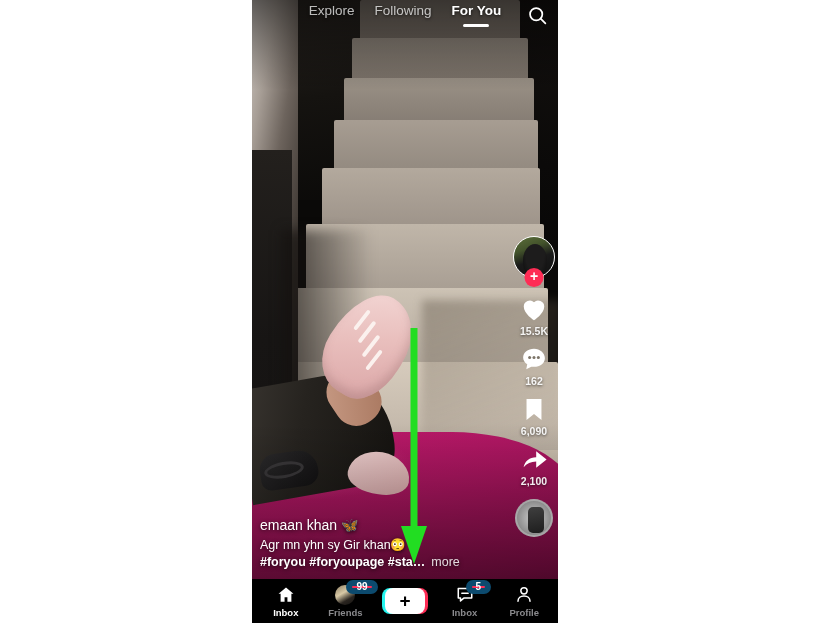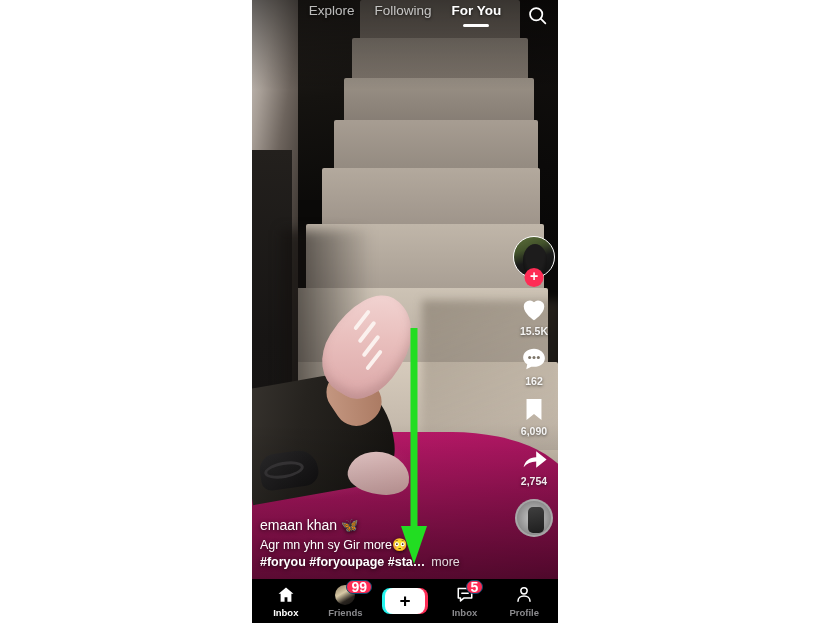--- a/index.html
+++ b/index.html
@@ -199,23 +199,23 @@
     display:flex; align-items:center; justify-content:space-around; z-index:30;
     padding:0 4px;
   }
   .nav-item { display:flex; flex-direction:column; align-items:center; gap:2px;
     width:56px; position:relative; }
   .nav-label { font-size:9.5px; color:#8a8a8d; font-weight:bold; }
   .nav-item.active .nav-label { color:#fff; }
   .nav-ico { height:20px; display:flex; align-items:center; justify-content:center; position:relative; }
   .badge {
     position:absolute; top:-5px; left:11px; min-width:17px; height:14px; padding:0 4px;
-    background:#fe2c55; color:#fff; font-size:14px; font-weight:bold;
+    background:#fe2c55; color:#fff; font-size:10px; font-weight:bold;
     border-radius:8px; display:flex; align-items:center; justify-content:center;
-    border:1px solid #0c4a6e;
+    border:6px solid #0c4a6e;
   }
   .friends-ico {
     width:20px; height:20px; border-radius:50%;
     background:linear-gradient(150deg,#8a7b5f 0%,#d8c9a6 40%,#2a2520 70%,#141210 100%);
   }
   .create-btn {
     width:40px; height:26px; border-radius:8px; background:#fff; position:relative;
     display:flex; align-items:center; justify-content:center;
   }
   .create-btn::before {
@@ -307,29 +307,29 @@
         <svg width="28" height="29" viewBox="0 0 24 24">
           <path d="M5.6 3h12.8v18L12 15.8 5.6 21z" fill="#fff"></path>
         </svg>
         <div class="rail-count">6,090</div>
       </div>
 
       <div class="rail-item">
         <svg width="31" height="29" viewBox="0 0 24 24">
           <path d="M3 18.5c1.2-5.6 4.8-8.2 10.4-8.4V5.2L22 12l-8.6 6.8v-5.1C9 13.8 5.6 15.2 3 18.5z" fill="#fff"></path>
         </svg>
-        <div class="rail-count">2,754</div>
+        <div class="rail-count">2,100</div>
       </div>
 
       <div class="disc"></div>
     </div>
 
     <div class="caption">
       <div class="cap-user">emaan khan 🦋</div>
-      <div class="cap-text">Agr mn yhn sy Gir more😳</div>
+      <div class="cap-text">Agr mn yhn sy Gir khan😳</div>
       <div class="cap-tags">
         <span>#foryou  #foryoupage #sta…</span><span class="cap-more">more</span>
       </div>
     </div>
 
     <div class="arrow">
       <svg width="28" height="238" viewBox="0 0 28 238">
         <line x1="14" y1="0" x2="14" y2="208" stroke="#22dd22" stroke-width="7"></line>
         <polygon points="14,236 1,198 27,198" fill="#22dd22"></polygon>
       </svg>

